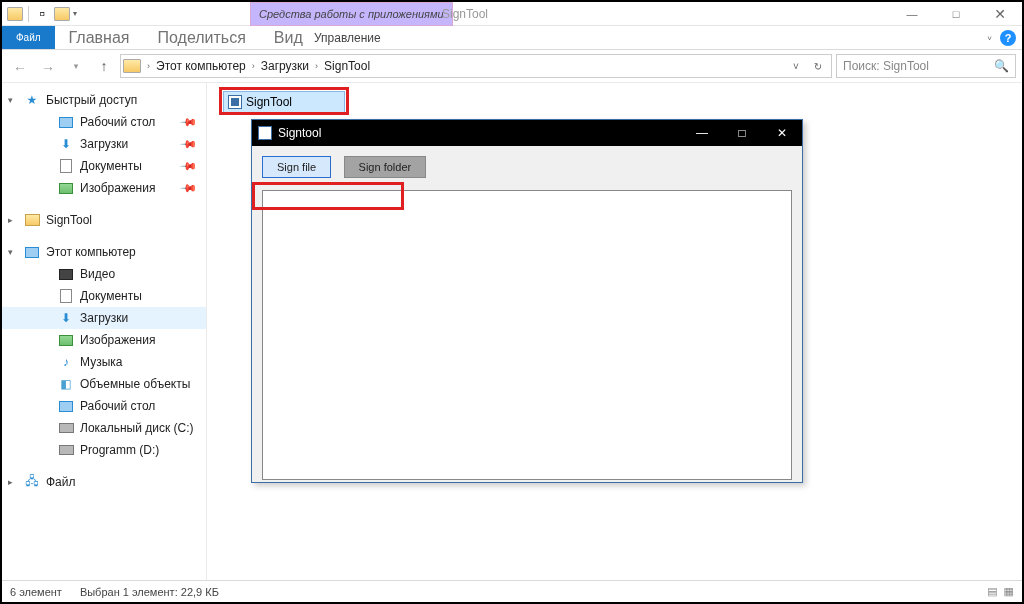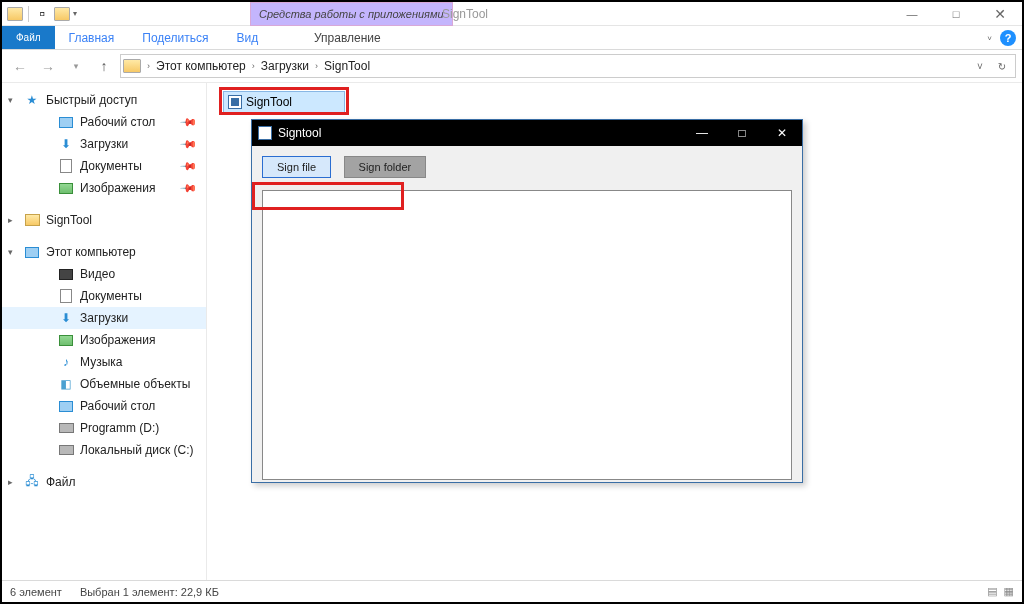--- a/index.html
+++ b/index.html
@@ -15,21 +15,21 @@
 .chev-down-small { font-size: 8px; color: #666; }
 .ribbon-context-tab { position: absolute; left: 248px; top: 0; height: 24px; background: #c4b5fd; border: 1px solid #d8a8d8; padding: 0 8px; font-size: 11px; color: #444; display:flex; align-items:center;font-style:italic; }
 .titlebar-title { position: absolute; left: 440px; top: 0; height: 24px; display:flex; align-items:center; font-size: 12px; color: #999; }
 .win-controls { position: absolute; right: 0; top: 0; display: flex; }
 .win-btn { width: 44px; height: 24px; display:flex; align-items:center; justify-content:center; color: #666; font-size: 11px; }
 .win-btn.close { font-size: 14px; }
 
 
 .ribbonbar { height: 24px; display:flex; align-items:stretch; border-bottom: 1px solid #dadada; position: relative; }
 .file-tab { background:#1979ca; color:#fff; padding: 0 14px; display:flex; align-items:center; font-size:10px; }
-.ribbon-tab { padding: 0 14px; display:flex; align-items:center; font-size:12px; color:#3b82f6; }
+.ribbon-tab { padding: 0 14px; display:flex; align-items:center; font-size:16px; color:#737373; }
 .ribbon-tab-mgmt { position:absolute; left:298px; top:0; height:24px; display:flex; align-items:center; padding:0 14px; font-size:12px; color:#444; }
 .ribbon-right { position:absolute; right:6px; top:0; height:24px; display:flex; align-items:center; gap:8px; }
 .help-icon { width:16px; height:16px; border-radius:50%; background:#1e90ff; color:#fff; font-size:11px; display:flex; align-items:center; justify-content:center; font-weight:bold; }
 
 
 .navbar { height: 32px; display:flex; align-items:center; padding: 2px 6px; gap: 4px; }
 .nav-arrow { width:24px; height:24px; display:flex; align-items:center; justify-content:center; color:#999; font-size:14px; }
 .nav-arrow.enabled { color:#555; }
 .nav-up { color:#555; font-size:14px; }
 .address { flex: 1; height: 24px; border: 1px solid #ccc; display:flex; align-items:center; padding: 0 2px; font-size:12px; color:#222; }
@@ -138,20 +138,24 @@
       <span class="crumb">Этот компьютер</span>
       <span class="crumb-sep">›</span>
       <span class="crumb">Загрузки</span>
       <span class="crumb-sep">›</span>
       <span class="crumb">SignTool</span>
       <div class="address-right">
         <div class="address-btn">˅</div>
         <div class="address-btn">↻</div>
       </div>
     </div>
+    <div class="searchbox">
+      <span>Поиск: SignTool</span>
+      <span class="mag">🔍</span>
+    </div>
   </div>
 
   <div class="body">
 
     <div class="sidebar">
       <div class="nav-item top">
         <span class="expand-caret">▾</span>
         <span class="icon ico-star">★</span>
         <span>Быстрый доступ</span>
       </div>
@@ -232,27 +236,27 @@
       <div class="nav-item child">
           <span class="icon">
             <span class="ico-monitor"></span>
           </span>
           <span>Рабочий стол</span>
         </div>
       <div class="nav-item child">
           <span class="icon">
             <span class="ico-drive"></span>
           </span>
+          <span>Локальный диск (C:)</span>
+        </div>
+      <div class="nav-item child">
+          <span class="icon">
+            <span class="ico-drive"></span>
+          </span>
           <span>Programm (D:)</span>
-        </div>
-      <div class="nav-item child">
-          <span class="icon">
-            <span class="ico-drive"></span>
-          </span>
-          <span>Локальный диск (C:)</span>
         </div>
 
       <div class="nav-section-gap"></div>
       <div class="nav-item top">
         <span class="expand-caret">▸</span>
         <span class="icon ico-net">🖧</span>
         <span>Файл</span>
       </div>
     </div>
 

